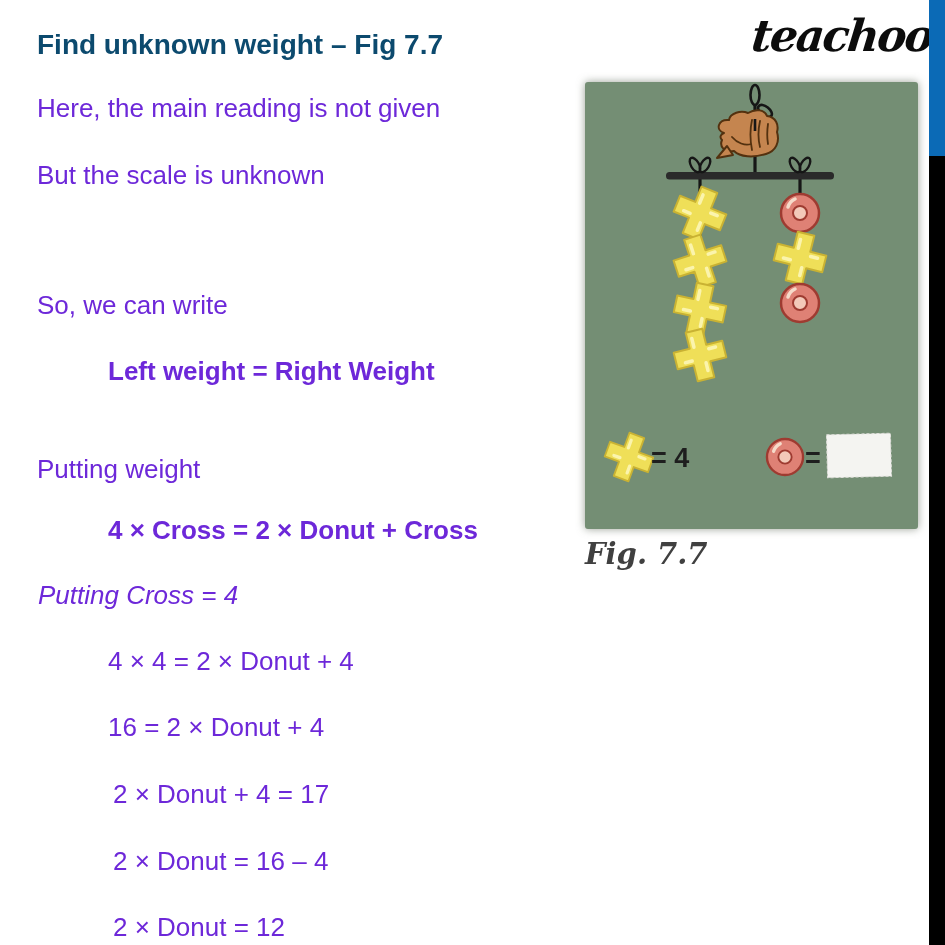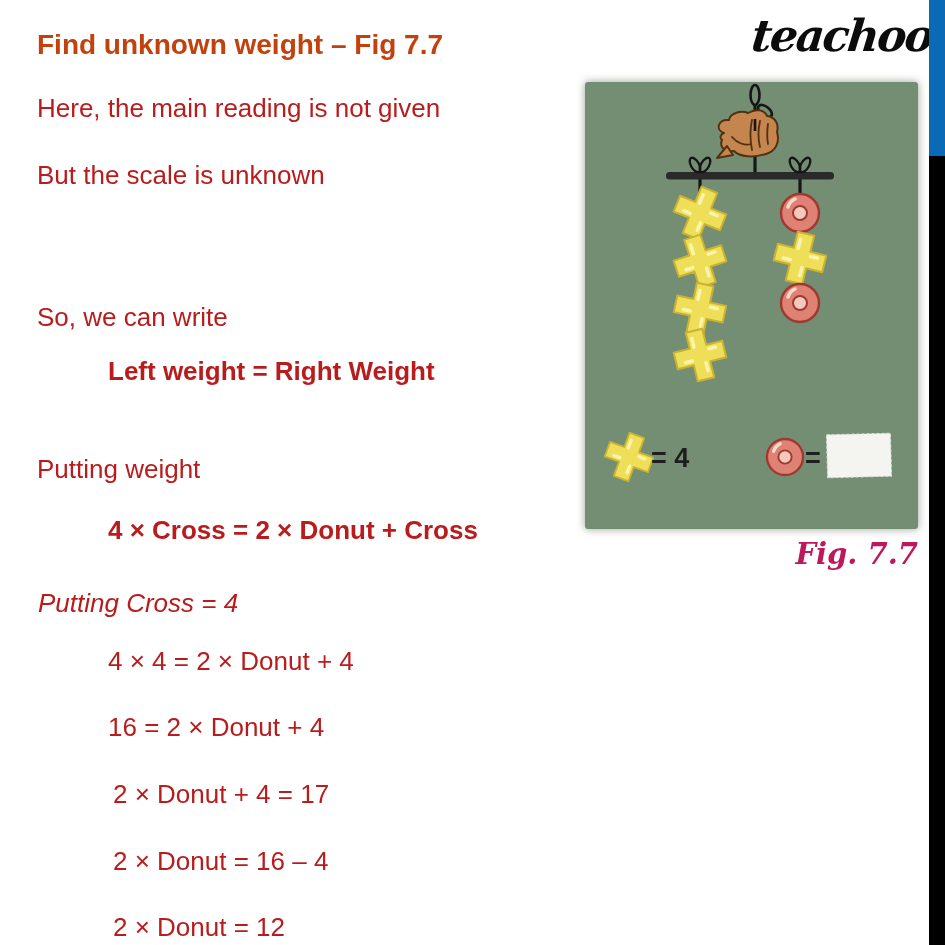--- a/index.html
+++ b/index.html
@@ -3,62 +3,62 @@
 <meta charset="utf-8">
 <style>
   html,body{margin:0;padding:0;}
   body{
     width:945px;height:945px;position:relative;overflow:hidden;
     background:#ffffff;
     font-family:"Liberation Sans",sans-serif;
   }
   .page-title{
     position:absolute;left:37px;top:29px;
-    font-size:28px;font-weight:bold;color:#c2410c;white-space:nowrap;
+    font-size:28px;font-weight:bold;color:#0c4a6e;white-space:nowrap;
   }
   .brand-logo{
     position:absolute;left:752px;top:10px;width:160px;
     text-align:right;color:#0c0c0c;
     font-family:"DejaVu Serif",serif;font-style:italic;font-weight:bold;
     font-size:44px;letter-spacing:-2px;transform:skewX(-6deg);
     white-space:nowrap;
   }
   .line{
-    position:absolute;color:#b91c1c;font-size:26px;line-height:1.15;
+    position:absolute;color:#6d28d9;font-size:26px;line-height:1.15;
     white-space:nowrap;
   }
   .bold{font-weight:bold;}
-  .italic{font-style:italic;margin-top:8px;}
+  .italic{font-style:italic;}
   .figure-board{
     position:absolute;left:585px;top:82px;width:333px;height:447px;
     background:#748e74;border-radius:3px;
     box-shadow:0 0 8px rgba(86,97,80,.6);
   }
   .figure-caption{
-    position:absolute;left:585px;top:537px;width:333px;text-align:right;
+    position:absolute;left:585px;top:537px;width:333px;text-align:left;
     font-family:"DejaVu Serif",serif;font-style:italic;font-weight:bold;
-    font-size:29px;color:#be185d;
+    font-size:29px;color:#404040;
   }
   .sidebar-blue{
     position:absolute;left:929px;top:0;width:16px;height:156px;background:#0b6ab6;
   }
   .sidebar-black{
     position:absolute;left:929px;top:156px;width:16px;height:789px;background:#000000;
   }
   svg text{font-family:"Liberation Sans",sans-serif;}
 </style>
 </head>
 <body>
 
 <div class="page-title">Find unknown weight – Fig 7.7</div>
 <div class="brand-logo">teachoo</div>
 
 <div class="line" style="left:37px;top:94px">Here, the main reading is not given</div>
 <div class="line" style="left:37px;top:161px">But the scale is unknown</div>
-<div class="line" style="left:37px;top:303px">So, we can write</div>
+<div class="line" style="left:37px;top:291px">So, we can write</div>
 <div class="line bold" style="left:108px;top:357px">Left weight = Right Weight</div>
 <div class="line" style="left:37px;top:455px">Putting weight</div>
 <div class="line bold" style="left:108px;top:516px">4 × Cross = 2 × Donut + Cross</div>
 <div class="line italic" style="left:38px;top:581px">Putting Cross = 4</div>
 <div class="line" style="left:108px;top:647px">4 × 4 = 2 × Donut + 4</div>
 <div class="line" style="left:108px;top:713px">16 = 2 × Donut + 4</div>
 <div class="line" style="left:113px;top:780px">2 × Donut + 4 = 17</div>
 <div class="line" style="left:113px;top:847px">2 × Donut = 16 – 4</div>
 <div class="line" style="left:113px;top:913px">2 × Donut = 12</div>
 

